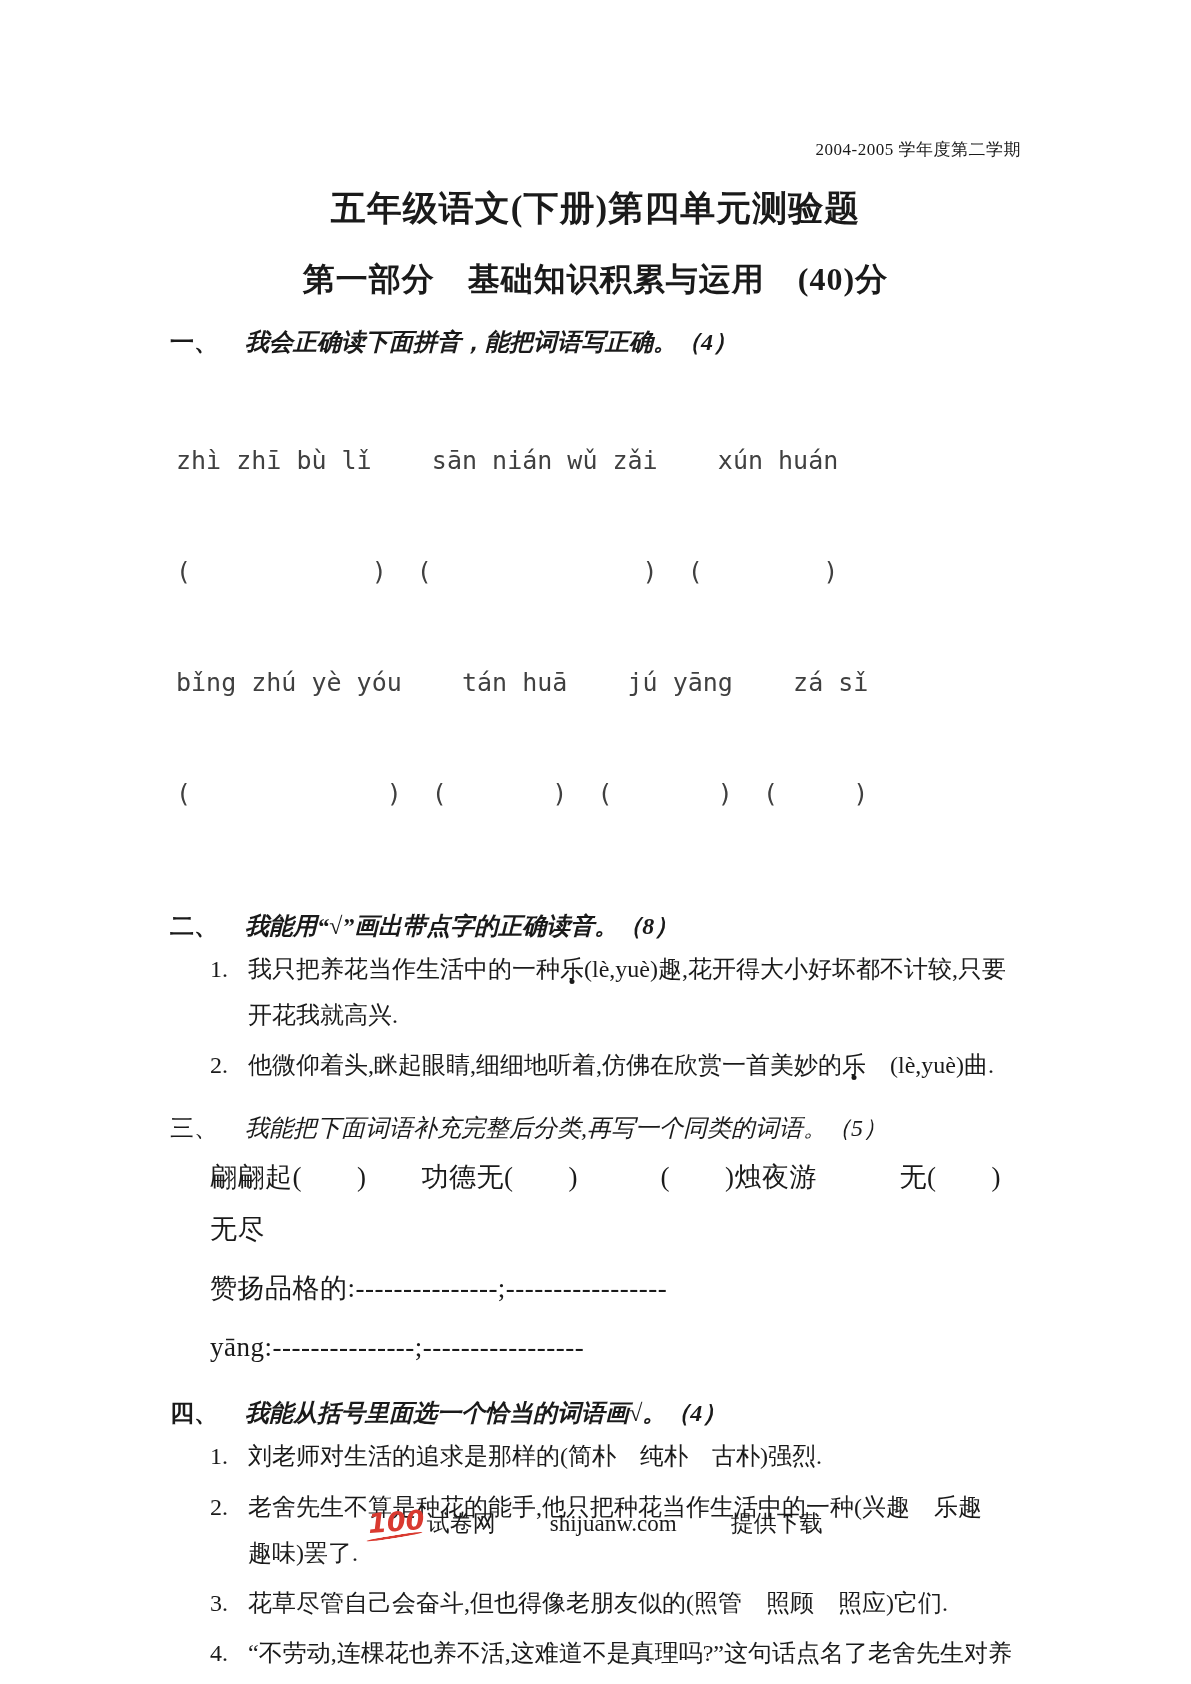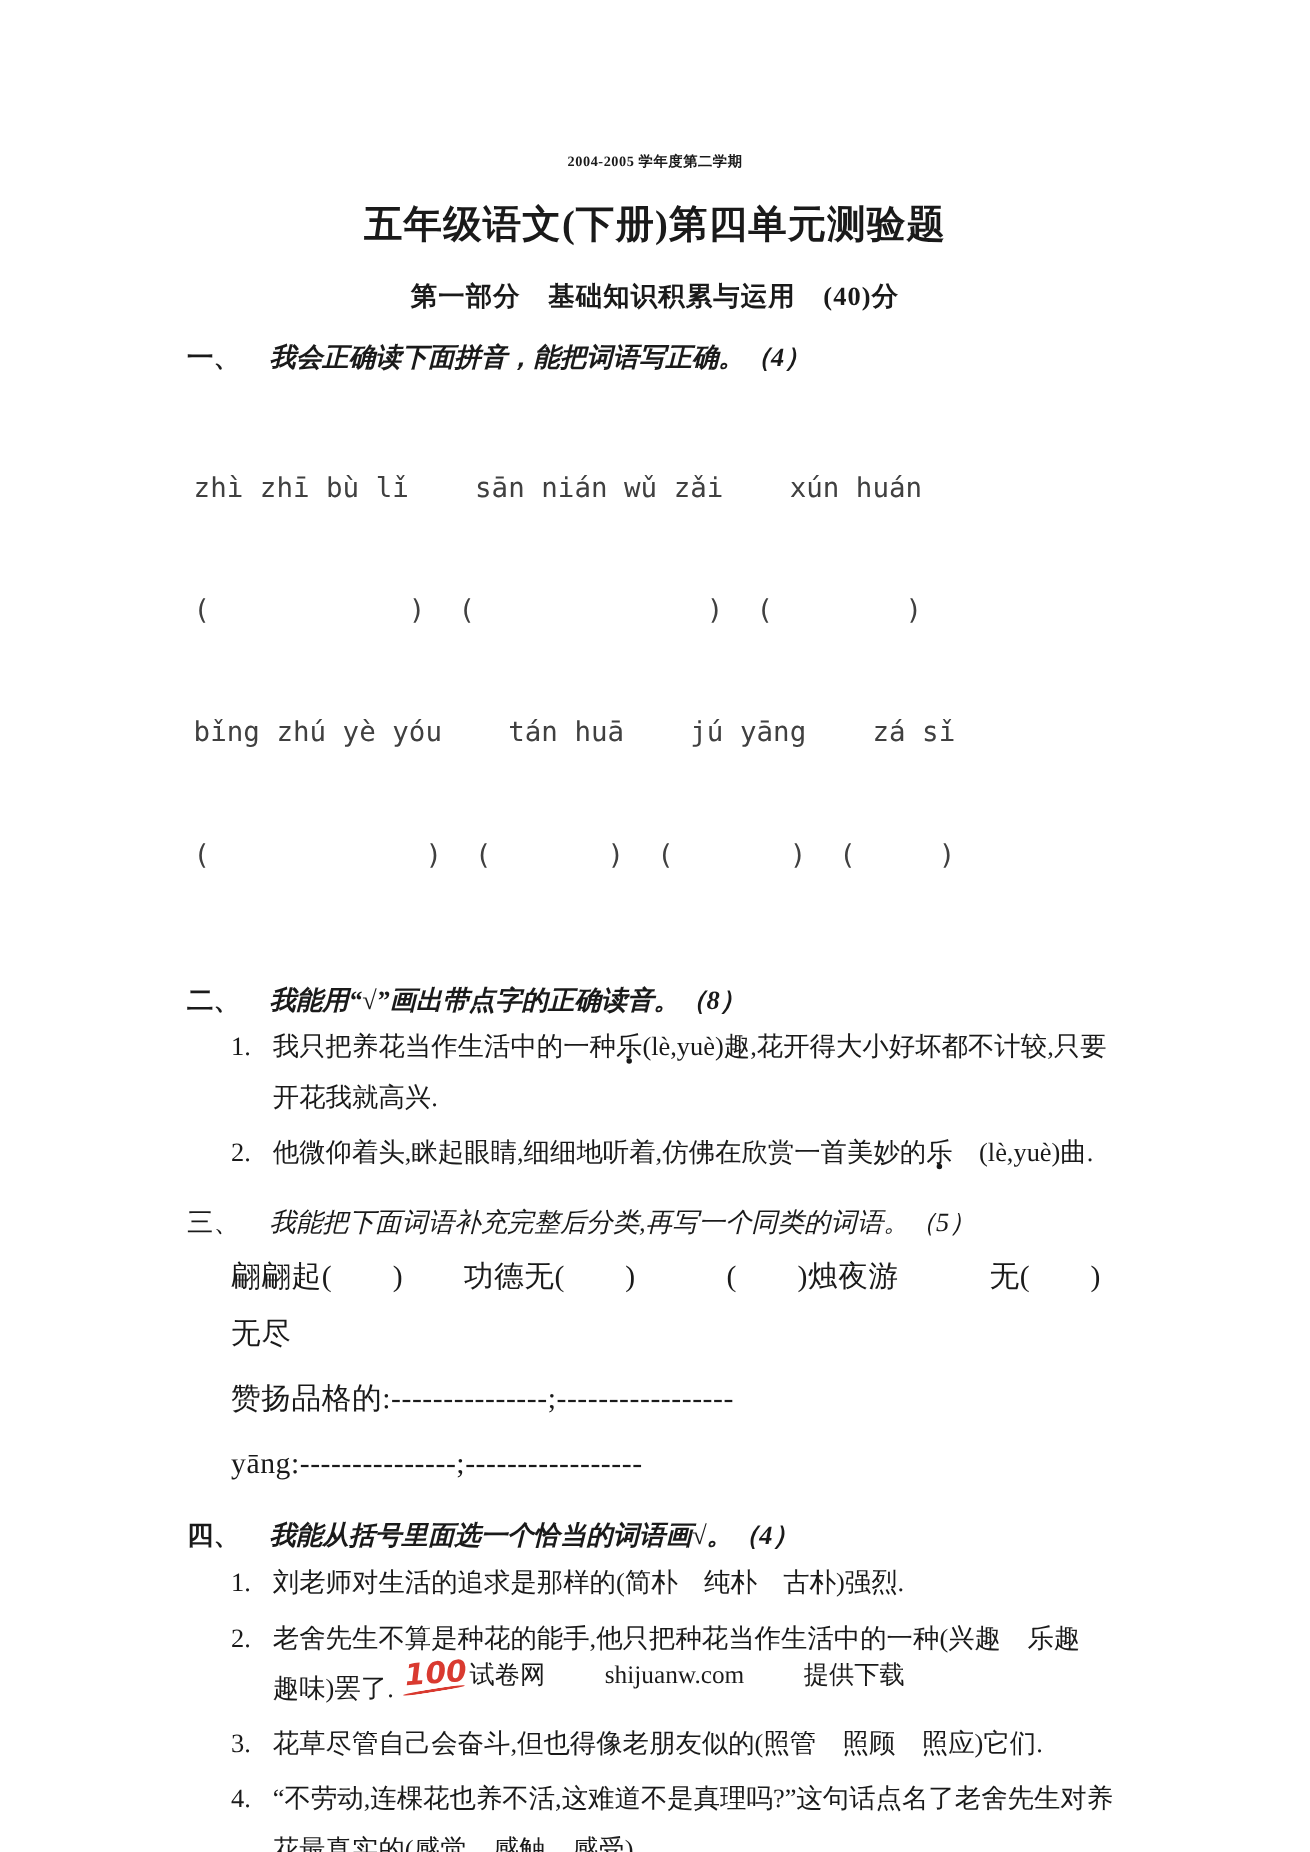--- a/index.html
+++ b/index.html
@@ -11,44 +11,44 @@
     color: var(--ink);
     font-family: "Liberation Serif", serif;
     overflow: hidden;
   }
   .page {
     width: 1191px; height: 1684px;
     padding: 138px 170px 0 170px;
     position: relative;
   }
   .term {
-    text-align: center;
-    font-size: 13px;
-    font-weight: bold;
+    text-align: right;
+    font-size: 17px;
+    font-weight: normal;
     letter-spacing: 0.5px;
   }
   .title {
     text-align: center;
     font-size: 35px;
     font-weight: bold;
     margin-top: 24px;
     letter-spacing: 1px;
   }
   .info-row {
     display: flex;
     justify-content: center;
     gap: 46px;
     margin-top: 26px;
     font-size: 24px;
     white-space: pre;
   }
   .info-field { display: inline-block; }
   .part-heading {
     text-align: center;
-    font-size: 24px;
+    font-size: 32px;
     font-weight: bold;
     margin-top: 26px;
     letter-spacing: 1px;
   }
   .section { margin-top: 24px; }
   .sec-head {
     display: flex;
     font-size: 24px;
     font-weight: bold;
   }

